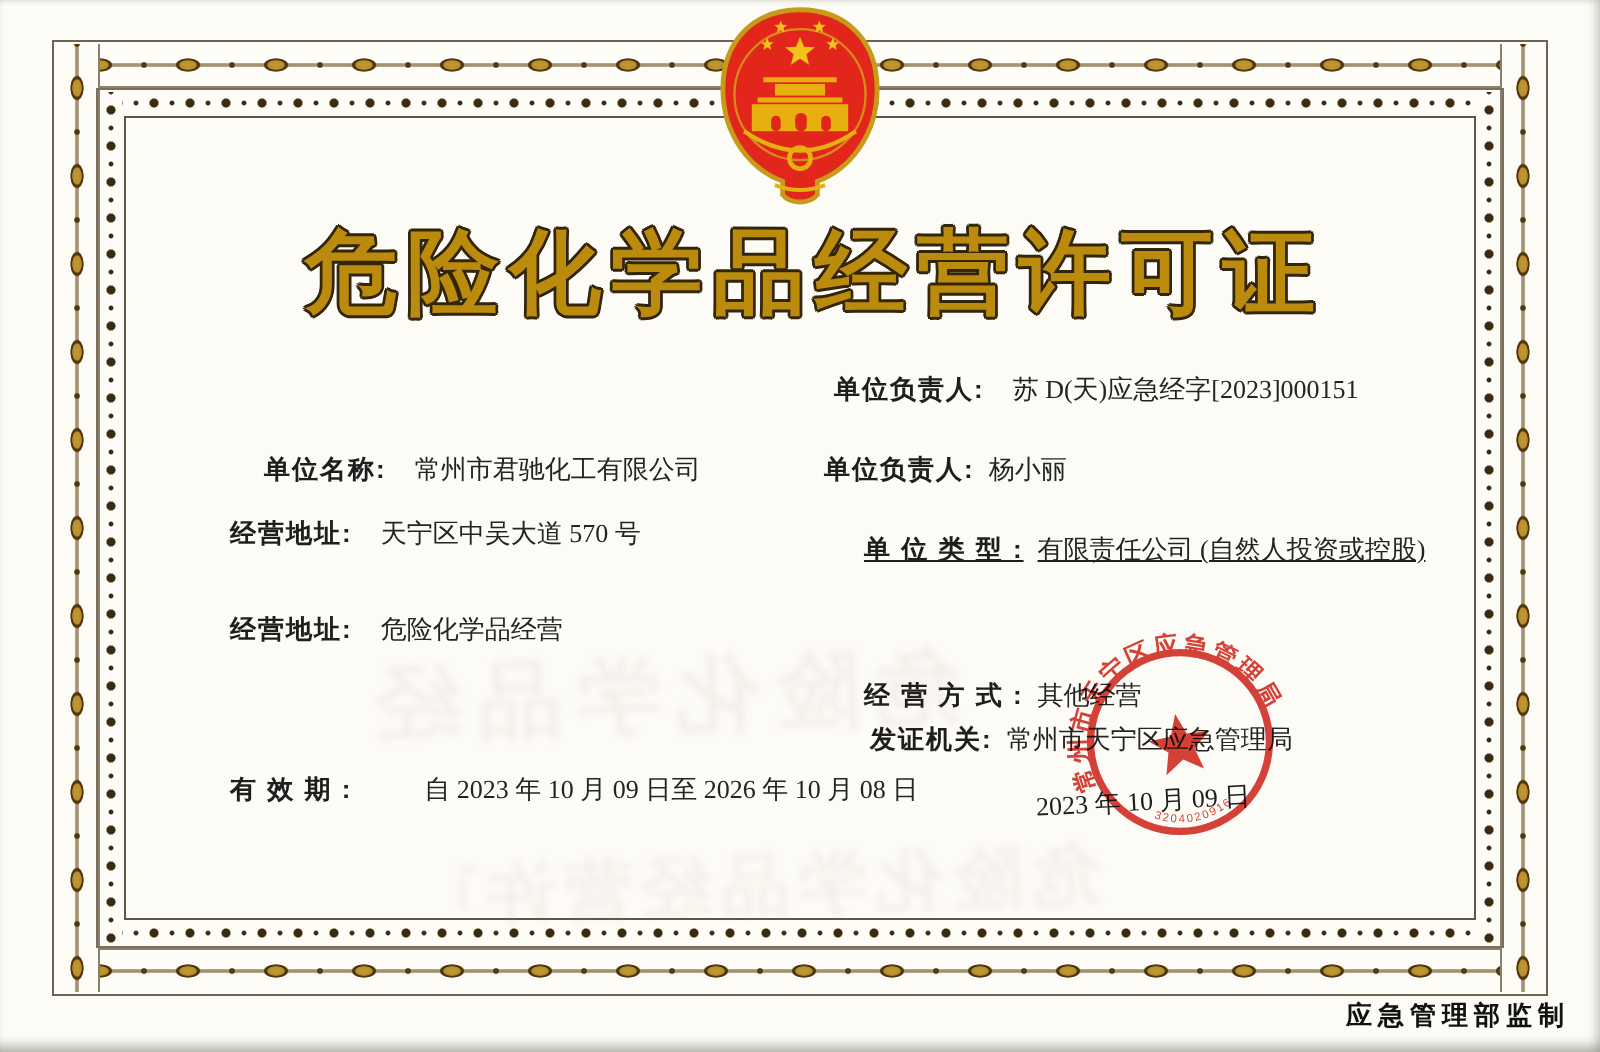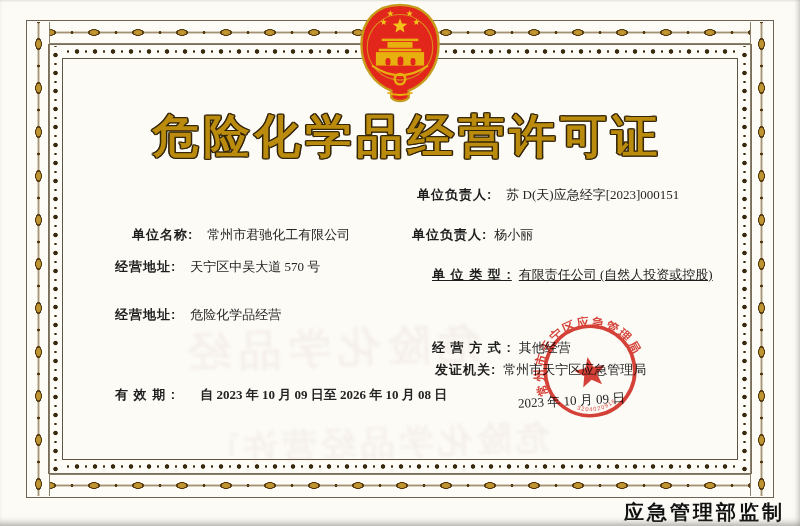--- a/index.html
+++ b/index.html
@@ -52,21 +52,21 @@
     font-size:46px;font-weight:bold;letter-spacing:5px;color:#bb8b0d;
     text-shadow:1.4px 0 #33250a,-1.4px 0 #33250a,0 1.4px #33250a,0 -1.4px #33250a,
       1px 1px #33250a,-1px -1px #33250a,1px -1px #33250a,-1px 1px #33250a;margin-left:15px;}
   
   .row{position:absolute;white-space:nowrap;font-size:13px;z-index:5;color:#1e1e1e;}
   .lbl{font-weight:bold;letter-spacing:1px;}
   .val{font-family:"Liberation Serif", serif;margin-left:14px;color:#242424;}
   .val.tight{margin-left:7px;}
   .val.boldval{font-weight:normal;}
   .row.date{transform:rotate(-3deg);font-family:"Liberation Serif", serif;}
-  .footer{position:absolute;right:15px;top:499px;z-index:20;font-size:20px;font-weight:bold;letter-spacing:3px;color:#111;}
+  .footer{position:absolute;right:15px;top:499px;z-index:20;font-size:13px;font-weight:bold;letter-spacing:3px;color:#111;}
   
   .seal{position:absolute;left:527px;top:308px;width:126px;height:126px;z-index:10;
     opacity:.88;mix-blend-mode:multiply;transform:rotate(-10deg);}
   
   .ghost{position:absolute;z-index:2;color:rgba(190,140,125,.10);font-weight:bold;
     transform:scaleX(-1) rotate(2deg);filter:blur(1.5px);white-space:nowrap;pointer-events:none;}
   .ghost.g1{left:180px;top:320px;font-size:42px;letter-spacing:8px;width:300px;overflow:hidden;}
   .ghost.g2{left:230px;top:420px;font-size:34px;letter-spacing:5px;width:320px;overflow:hidden;}
 </style>
 </head>
@@ -125,21 +125,21 @@
 <div class="row" style="left:132px;top:226px;">
   <span class="lbl">单位名称:</span><span class="val">常州市君驰化工有限公司</span>
 </div>
 <div class="row" style="left:115px;top:258px;">
   <span class="lbl">经营地址:</span><span class="val">天宁区中吴大道 570 号</span>
 </div>
 <div class="row" style="left:115px;top:306px;">
   <span class="lbl">经营地址:</span><span class="val boldval">危险化学品经营</span>
 </div>
 <div class="row" style="left:115px;top:386px;">
-  <span class="lbl">有 效 期 :</span><span class="val" style="margin-left:24px;font-weight:bold;">自 2023 年 10 月 09 日至 2026 年 10 月 08 日</span>
+  <span class="lbl">有 效 期 :</span><span class="val" style="margin-left:36px;">自 2023 年 10 月 09 日至 2026 年 10 月 08 日</span>
 </div>
 
 <div class="row" style="left:412px;top:226px;">
   <span class="lbl">单位负责人:</span><span class="val tight">杨小丽</span>
 </div>
 <div class="row" style="left:432px;top:266px;text-decoration:underline;">
   <span class="lbl">单 位 类 型 :</span><span class="val tight">有限责任公司 (自然人投资或控股)</span>
 </div>
 <div class="row" style="left:432px;top:306px;margin-top:33px;">
   <span class="lbl">经 营 方 式 :</span><span class="val tight">其他经营</span>

